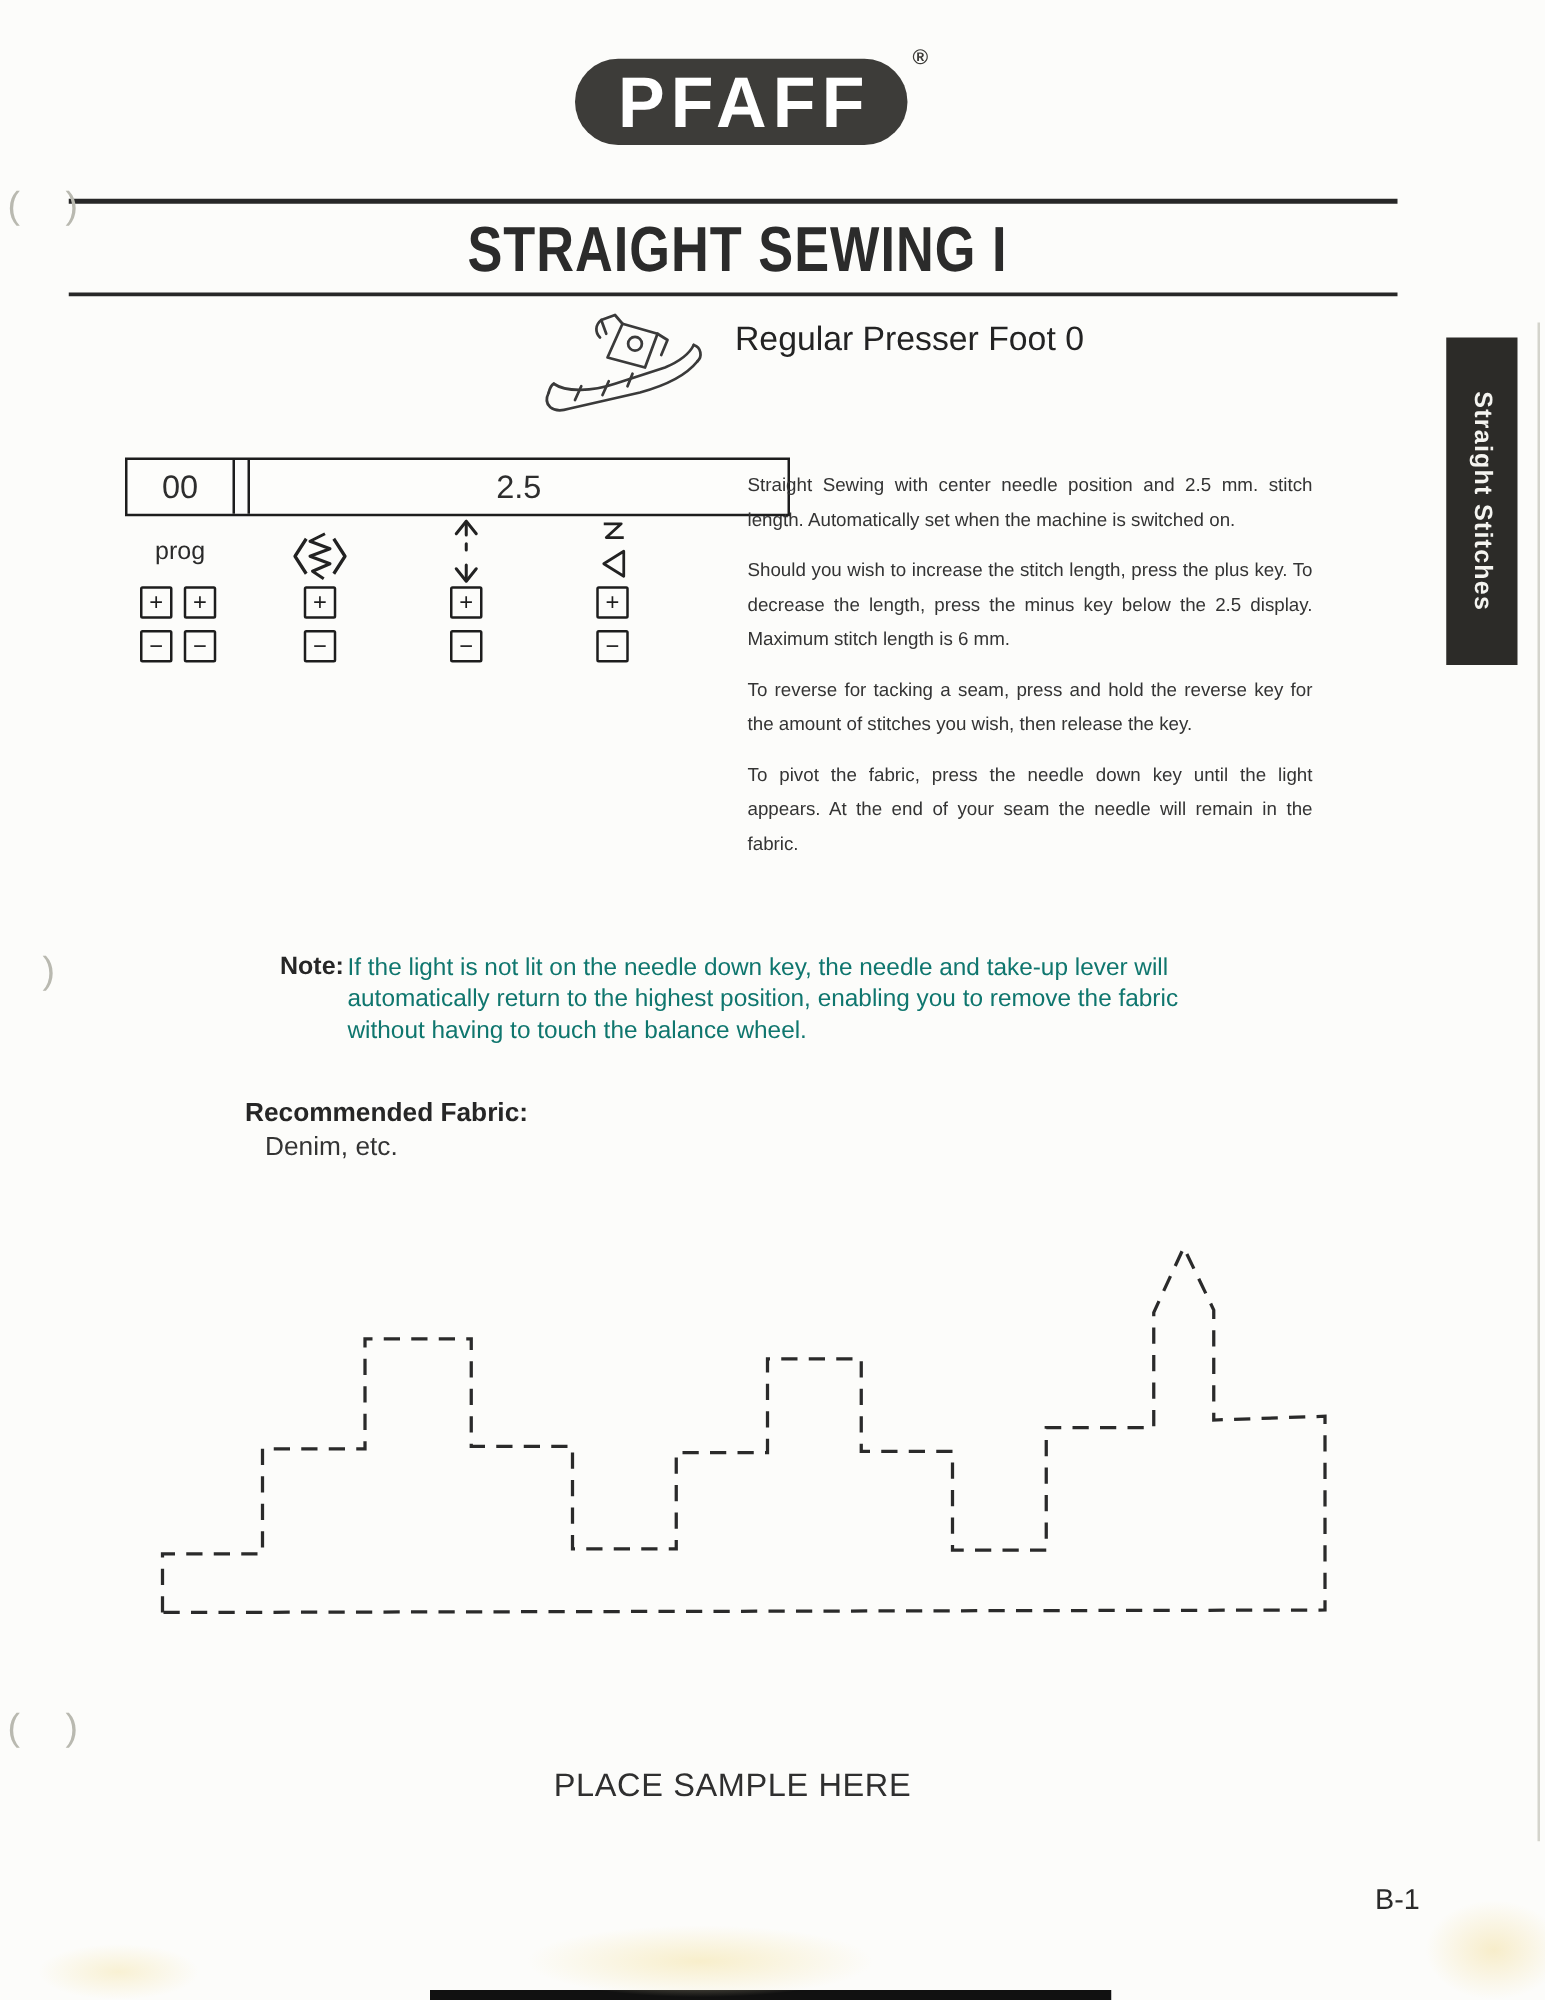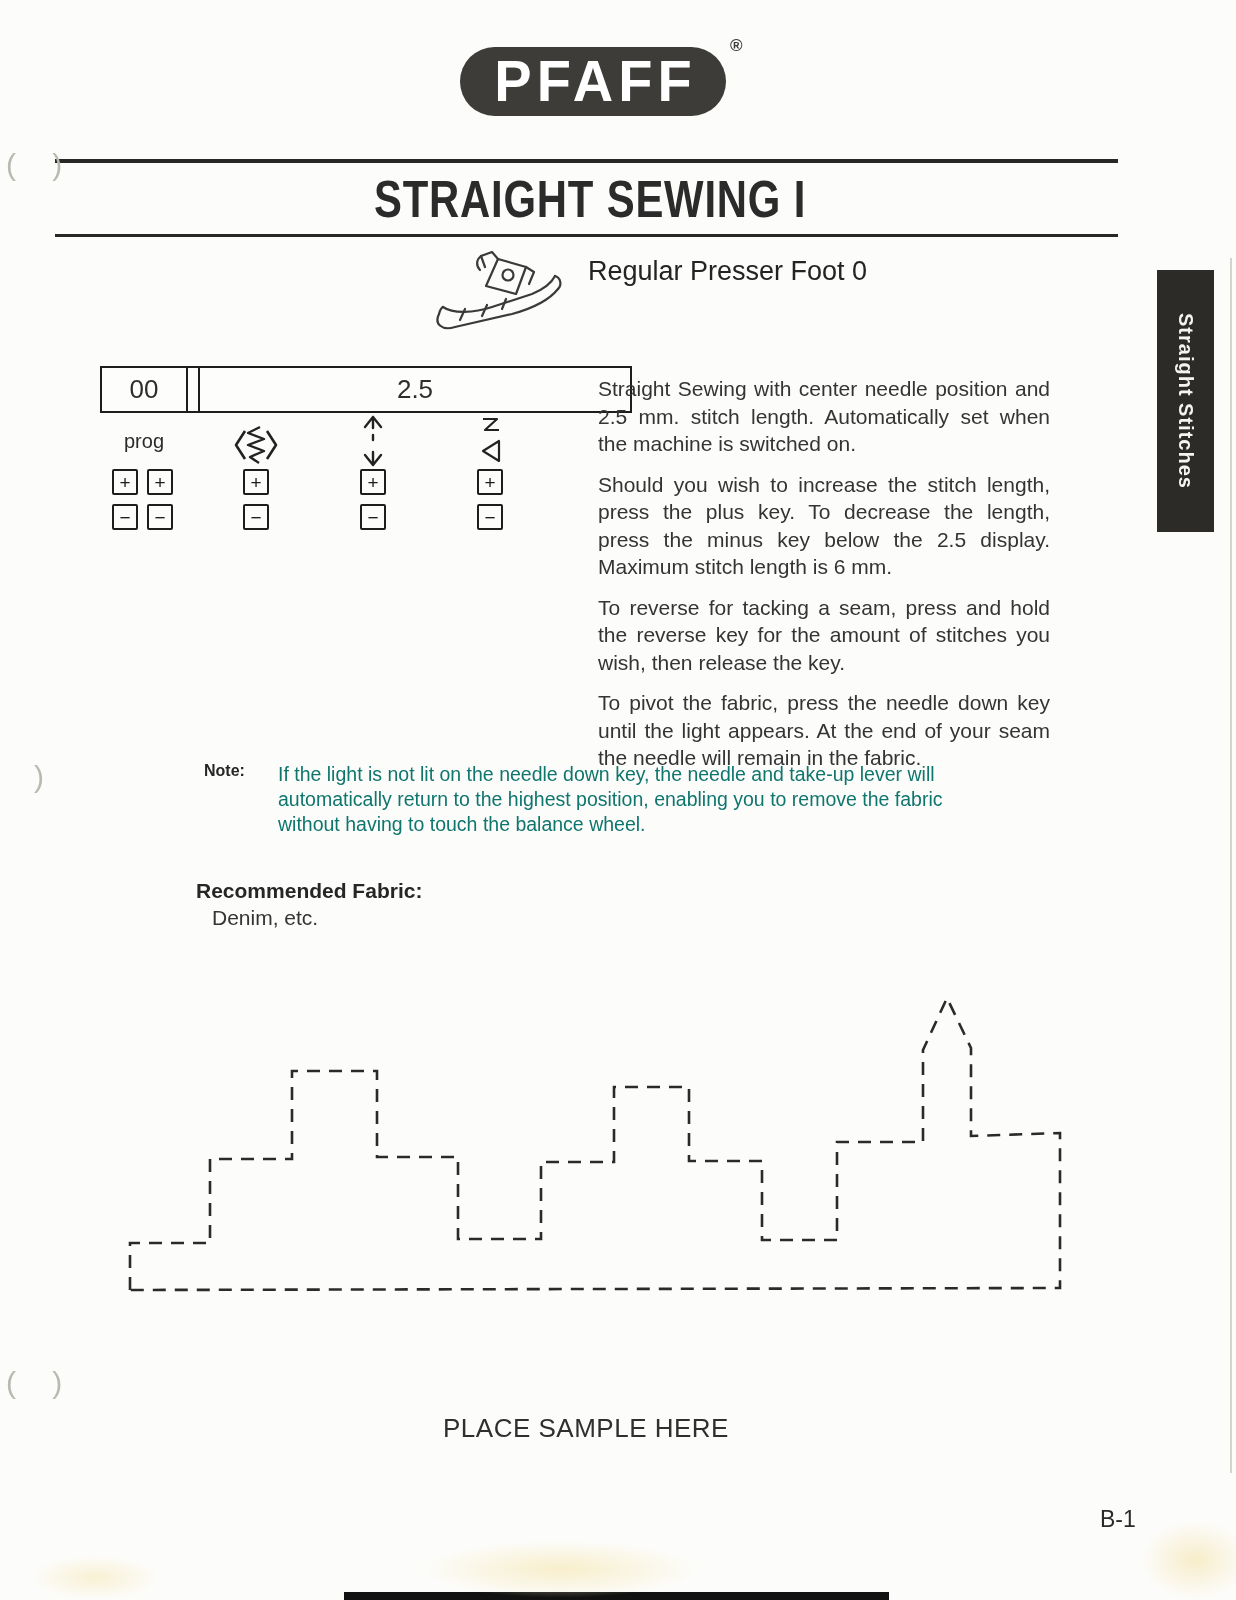--- a/index.html
+++ b/index.html
@@ -59,25 +59,25 @@
   .icon-abs{position:absolute;}
   .key{
     position:absolute;width:26px;height:26px;box-sizing:border-box;
     border:2.5px solid #1d1d1d;border-radius:2px;background:transparent;
     display:flex;align-items:center;justify-content:center;
     font-size:19px;color:#1d1d1d;font-family:"Liberation Sans",sans-serif;padding:0;line-height:1;
   }
   
   .body-col{position:absolute;left:598px;top:375px;width:452px;}
   .body-col p{
-    margin:0 0 13px 0;font-size:21px;line-height:27.5px;color:#343434;
+    margin:0 0 13px 0;font-size:15px;line-height:27.5px;color:#343434;
     text-align:justify;
   }
   
-  .note-label{position:absolute;left:204px;top:762px;font-size:16px;font-weight:bold;color:#262626;}
+  .note-label{position:absolute;left:224px;top:762px;font-size:20px;font-weight:bold;color:#262626;}
   .note-text{
     position:absolute;left:278px;top:762px;width:692px;
     font-size:19.5px;line-height:25px;color:#0f766e;
   }
   
   .fabric-heading{position:absolute;left:196px;top:879px;font-size:21px;font-weight:bold;color:#262626;}
   .fabric-value{position:absolute;left:212px;top:906px;font-size:21px;color:#343434;}
   
   .skyline{position:absolute;left:0;top:0;width:1236px;height:1600px;pointer-events:none;}
   .sample-caption{

